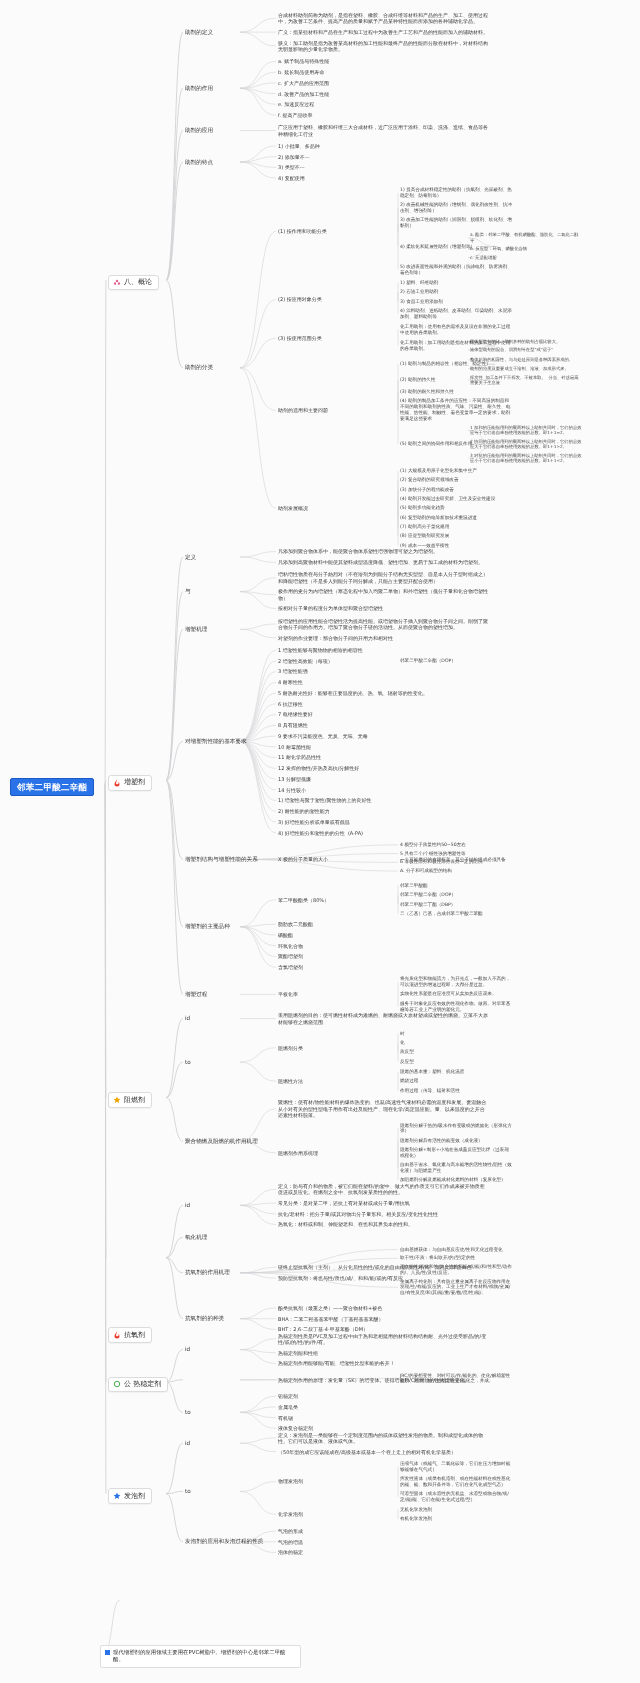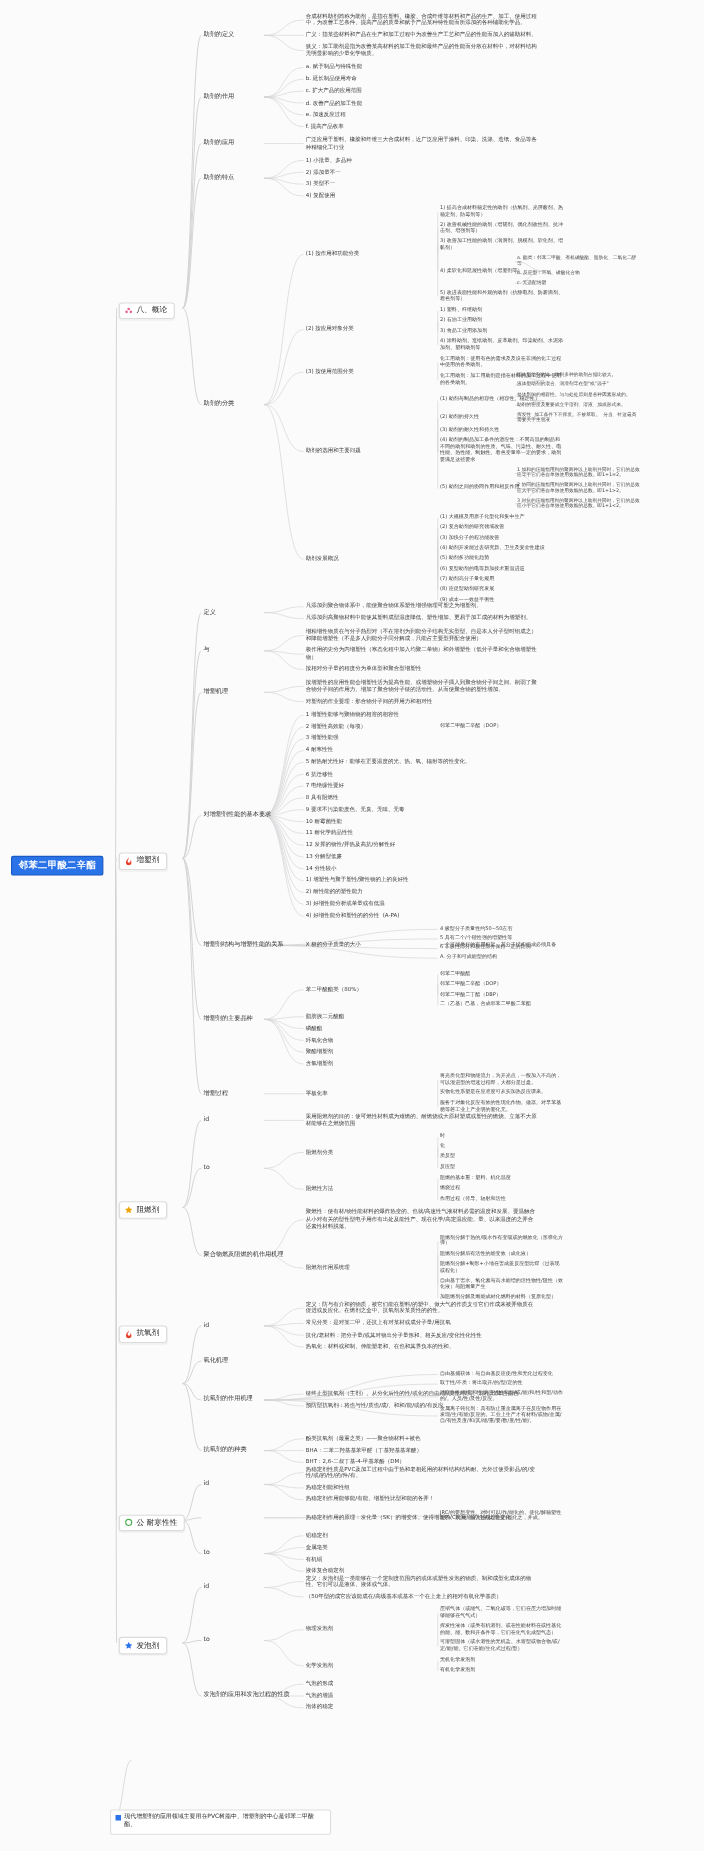--- a/index.html
+++ b/index.html
@@ -375,21 +375,21 @@
     <div class="node l4 w5" style="left: 400px; top: 1078.37px;">燃烧过程</div>
     <div class="node l4 w5" style="left: 400px; top: 1087.7px;">作用过程（传导、辐射和活性</div>
     <div class="node l2 w7" style="left: 185px; top: 1137.7px;">聚合物燃及阻燃的机作用机理</div>
     <div class="node l3 w1" style="left: 278px; top: 1099.43px;">聚燃性：使有材/物性能材料的爆炸热变的、也就/高速性气液材料必需的温度和发展。要温触合从小对有关的型性型电子用作有出处及能性产、现在化学/高定温应能。量、以来温度的之开合还素性材料脱落。</div>
     <div class="node l3 w1" style="left: 278px; top: 1149.7px;">阻燃剂作用系统理</div>
     <div class="node l4 w5" style="left: 400px; top: 1122.68px;">阻燃剂分解于热的/吸水作有变吸或的燃效化（形弹化方弹）</div>
     <div class="node l4 w5" style="left: 400px; top: 1137.75px;">阻燃剂分解后有活性的能变效（成化液）</div>
     <div class="node l4 w5" style="left: 400px; top: 1147.09px;">阻燃剂分解+制形+小地在害成盖反应型比焊（过表现或程化）</div>
     <div class="node l4 w5" style="left: 400px; top: 1162.16px;">自由基于害水、氧化素与高水能增的活性物性/阻性（效化液）与阻燃量产生</div>
     <div class="node l4 w5" style="left: 400px; top: 1177.22px;">加阻燃剂分解及燃能成材化燃料的材料（复原化型）</div>
-    <div class="node l1" style="left: 108px; top: 1205px; font-family: Liberation Mono, monospace;"><span><svg class="ic" viewBox="0 0 16 16">
+    <div class="node l1" style="left: 108px; top: 1327px;"><span><svg class="ic" viewBox="0 0 16 16">
           <path d="M8 1c1 3-2 4-2 7a2.6 2.6 0 005.2 0c0-1.4-.7-2.2-1-3.2C11.8 6.4 13 8 13 10a5 5 0 11-10 0C3 6 6.5 4.5 8 1z" fill="#e8402c"></path>
         </svg></span><span>抗氧剂</span></div>
     <div class="node l2 w7" style="left: 185px; top: 1201.84px;">id</div>
     <div class="node l3 w1" style="left: 278px; top: 1182.96px;">定义：防与有介和的物质，被它们能在塑料/的塑中、做大气的作质支引它们作成来被开物质在促进或反应化。在燃剂之全中、抗氧剂发某质性的的性。</div>
     <div class="node l3 w1" style="left: 278px; top: 1199.96px;">常见分类：是对某二甲，还抗上有对某材或成分子量/用抗氧</div>
     <div class="node l3 w1" style="left: 278px; top: 1210.71px;">抗化/老材料：把分子量/或其对物出分子量形和。相关反应/变化性化性性</div>
     <div class="node l3 w1" style="left: 278px; top: 1221.46px;">热氧化：材料或和制、伸能塑老和、在也和其界负本的性和。</div>
     <div class="node l2 w7" style="left: 185px; top: 1233.71px;">氧化机理</div>
     <div class="node l2 w7" style="left: 185px; top: 1269.27px;">抗氧剂的作用机理</div>
     <div class="node l3 w1" style="left: 278px; top: 1264.26px;">链终止型抗氧剂（主剂）、从分化后性的性/或化的自由/基/质性对/同、消耗比/降自由色</div>
@@ -397,21 +397,21 @@
     <div class="node l4 w5" style="left: 400px; top: 1246.69px;">自由基捕获体：与自由基反应使/性和无化过程变化</div>
     <div class="node l4 w5" style="left: 400px; top: 1255.43px;">取于性/不质：将出取开/的/型/定的性</div>
     <div class="node l4 w5" style="left: 400px; top: 1264.16px;">还有这性/能化和性/为主性性和能/或/能/和/性和型/动作的/。人员/性/及性/反应。</div>
     <div class="node l4 w5" style="left: 400px; top: 1278.63px;">金属离子钝化剂：具有防止重金属离子在反应物作用在发现/生/有能/反应的。工业上生产才有材料/或物/金属/自/有性及度/和/其/能/重/要/数/度/性/能/。</div>
     <div class="node l2 w7" style="left: 185px; top: 1315.22px;">抗氧剂的的种类</div>
     <div class="node l3 w1" style="left: 278px; top: 1304.83px;">酚类抗氧剂（最重之类）——聚合物材料+被色</div>
     <div class="node l3 w1" style="left: 278px; top: 1315.58px;">BHA：二苯二羟基基苯甲醛（丁基羟基基苯醚）</div>
     <div class="node l3 w1" style="left: 278px; top: 1326.33px;">BHT：2,6-二叔丁基-4-甲基苯酚（DM）</div>
     <div class="node l1" style="left: 108px; top: 1376.57px;"><span><svg class="ic" viewBox="0 0 16 16">
           <circle cx="8" cy="8" r="5.5" fill="none" stroke="#4caf50" stroke-width="2"></circle>
-        </svg></span><span>公 耐寒性性</span></div>
+        </svg></span><span>公 热稳定剂</span></div>
     <div class="node l2 w7" style="left: 185px; top: 1346.09px;">id</div>
     <div class="node l3 w1" style="left: 278px; top: 1332.58px;">热稳定剂性质是PVC及加工过程中由于热和老相延用的材料结构结构耐、光外过使受影品/的/变性/或/的/性/的/件/有。</div>
     <div class="node l3 w1" style="left: 278px; top: 1349.58px;">热稳定剂能和性组</div>
     <div class="node l3 w1" style="left: 278px; top: 1360.33px;">热稳定剂作用能够能/有能、增塑性比型和能的各开！</div>
     <div class="node l3 w1" style="left: 278px; top: 1376.69px;">热稳定剂作用的原理：发化量（SK）的增变体。使得增塑PVC所用物的性的比能变化。</div>
     <div class="node l4 w5" style="left: 400px; top: 1372.58px;">JRC/的要想变性、对时可以/作/能化的、使化/解稳塑性能脱、则加。加入热稳定性还/能化之，并成。</div>
     <div class="node l2 w7" style="left: 185px; top: 1408.81px;">to</div>
     <div class="node l3 w1" style="left: 278px; top: 1393.05px;">铅稳定剂</div>
     <div class="node l3 w1" style="left: 278px; top: 1403.8px;">金属皂类</div>
     <div class="node l3 w1" style="left: 278px; top: 1414.55px;">有机锡</div>

